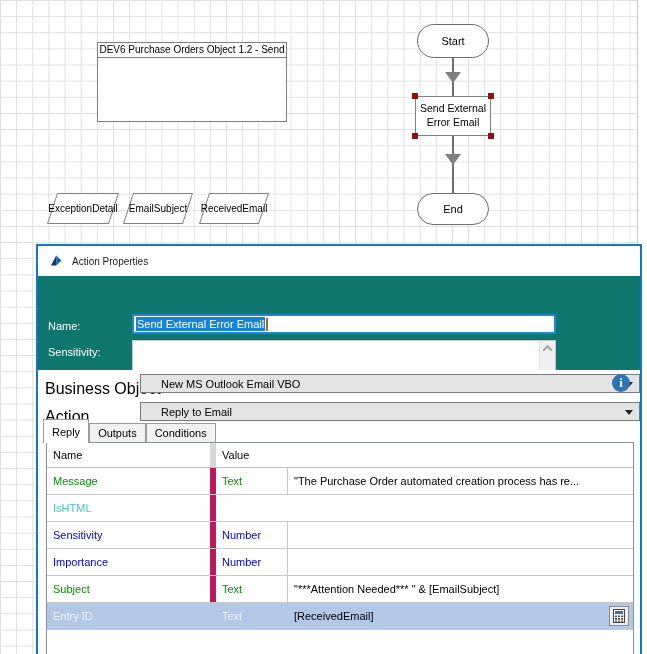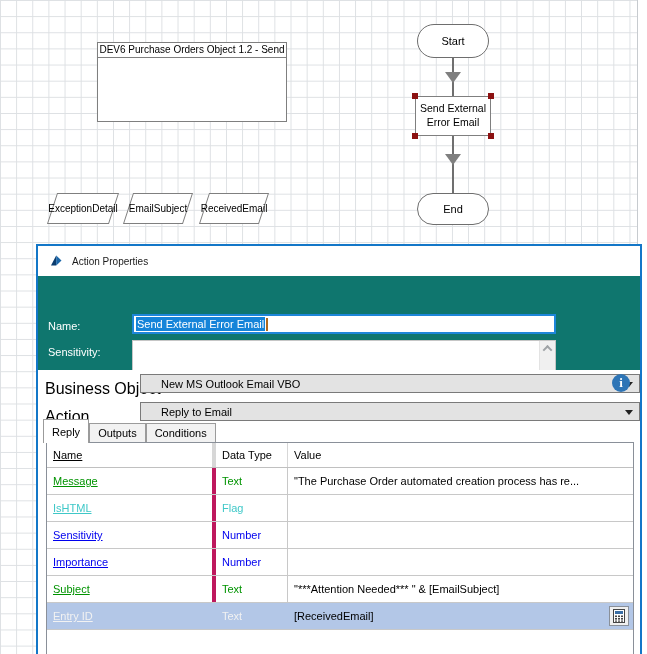--- a/index.html
+++ b/index.html
@@ -90,21 +90,21 @@
   .tabs { position:absolute; left:5px; top:49px; height:24px; display:flex; align-items:flex-end; }
   .tab { border:1px solid #9b9b9b; border-bottom:none; background:#f2f2f2;
     font-size:11px; padding:3px 8px 4px 8px; height:20px; color:#000; }
   .tab.active { background:#fff; height:24px; padding-top:6px; position:relative; z-index:2; }
 
   .table { position:absolute; left:8px; top:72px; width:588px; height:220px;
     background:#fff; border:1px solid #8a9099; font-size:11px; }
   .t-head { display:flex; height:25px; border-bottom:1px solid #c0c0c0; }
   .t-row  { display:flex; height:27px; border-bottom:1px solid #c8c8c8; position:relative; }
   .cell { padding-left:6px; display:flex; align-items:center; overflow:hidden; white-space:nowrap; }
-  .c-name { width:169px; border-right:4px solid #be185d;text-decoration:underline; }
+  .c-name { width:169px; border-right:6px solid #be185d; }
   .c-type { width:72px;  border-right:1px solid #c8c8c8; }
   .c-val  { flex:1; color:#000; }
   .t-head .cell { color:#000; border-right-color:#d7d7d7; }
 
   .calc-btn { position:absolute; right:4px; top:3px; width:20px; height:20px;
     background:#f0f0f0; border:1px solid #8a9099; display:flex; align-items:center; justify-content:center; }
 </style>
 </head>
 <body>
 
@@ -197,32 +197,30 @@
 
     <div class="tabs">
       <div class="tab active">Reply</div>
       <div class="tab">Outputs</div>
       <div class="tab">Conditions</div>
     </div>
 
     <div class="table">
       <div class="t-head">
         <div class="cell c-name">Name</div>
-        <div class="cell c-type">Data Type</div>
         <div class="cell c-val">Value</div>
       </div>
 
       <div class="t-row">
         <div class="cell c-name" style="color: rgb(0, 147, 0);">Message</div>
         <div class="cell c-type" style="color: rgb(0, 147, 0);">Text</div>
         <div class="cell c-val">"The Purchase Order automated creation process has re...</div>
       </div>
       <div class="t-row">
         <div class="cell c-name" style="color: rgb(63, 200, 200);">IsHTML</div>
-        <div class="cell c-type" style="color: rgb(63, 200, 200);">Flag</div>
         <div class="cell c-val"></div>
       </div>
       <div class="t-row">
         <div class="cell c-name" style="color: rgb(0, 0, 238);">Sensitivity</div>
         <div class="cell c-type" style="color: rgb(0, 0, 238);">Number</div>
         <div class="cell c-val"></div>
       </div>
       <div class="t-row">
         <div class="cell c-name" style="color: rgb(0, 0, 238);">Importance</div>
         <div class="cell c-type" style="color: rgb(0, 0, 238);">Number</div>

